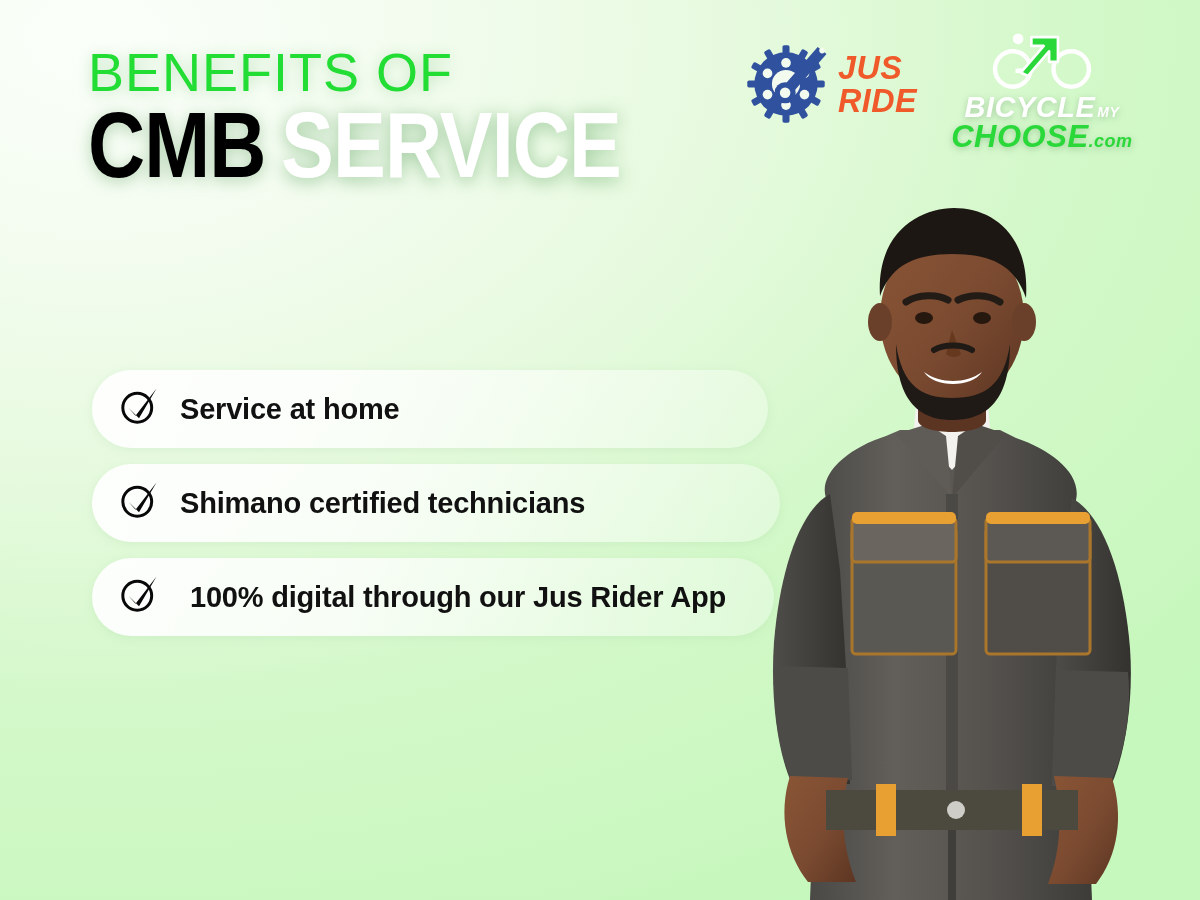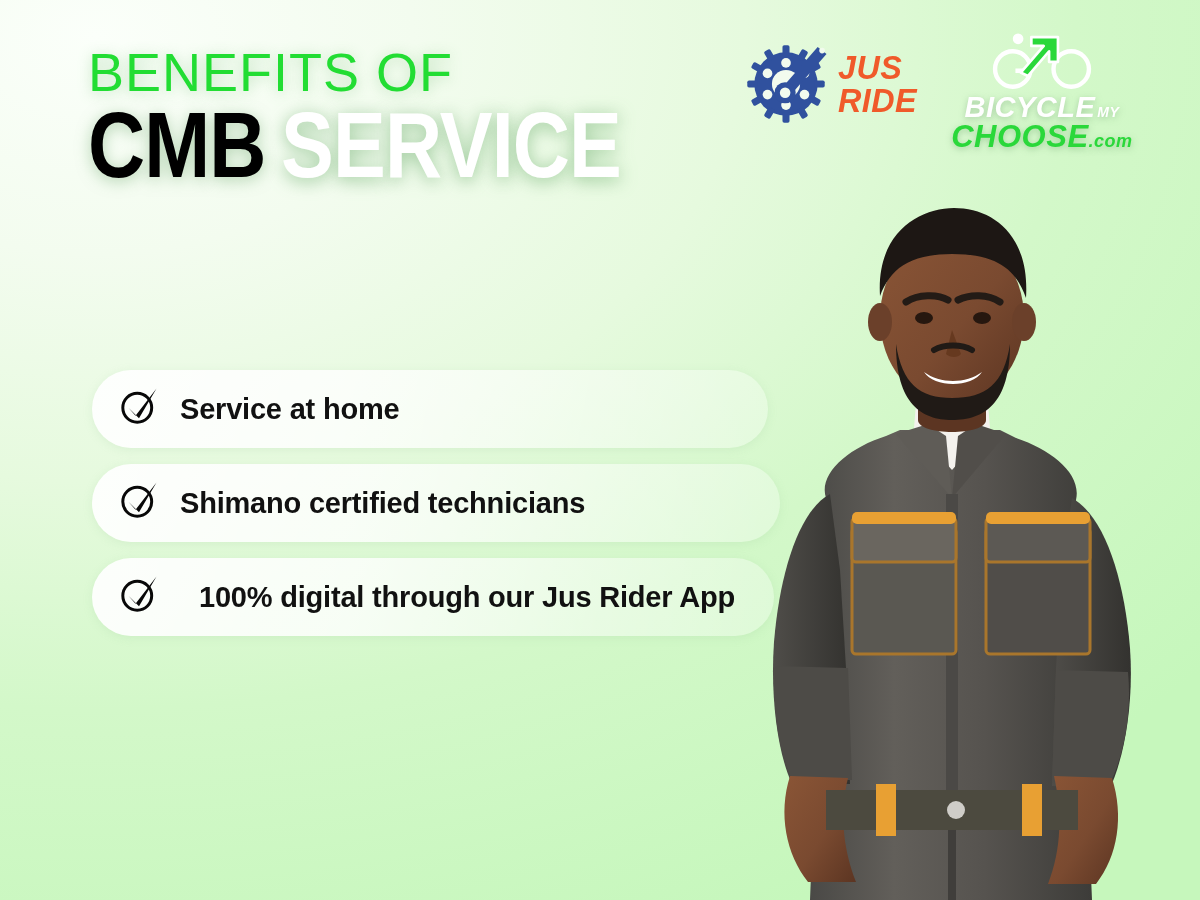--- a/index.html
+++ b/index.html
@@ -122,21 +122,21 @@
         rgba(255,255,255,0.92) 0%,
         rgba(255,255,255,0.80) 38%,
         rgba(255,255,255,0.50) 72%,
         rgba(255,255,255,0.30) 100%);
     box-shadow:0 2px 10px rgba(150,200,150,0.18);
   }
   .pill-w1 { width:676px; }
   .pill-w2 { width:688px;text-align:right; }
   .pill-w3 { width:672px; }
   .pill-w4 { width:664px; }
-  .pill-w5 { width:682px;gap:9px; }
+  .pill-w5 { width:682px; }
 
   .check-icon {
     flex:0 0 auto;
     width:42px; height:42px;
     margin-left:26px;
     margin-top:-6px;
   }
   .pill-label {
     font-size:29px;
     font-weight:700;

